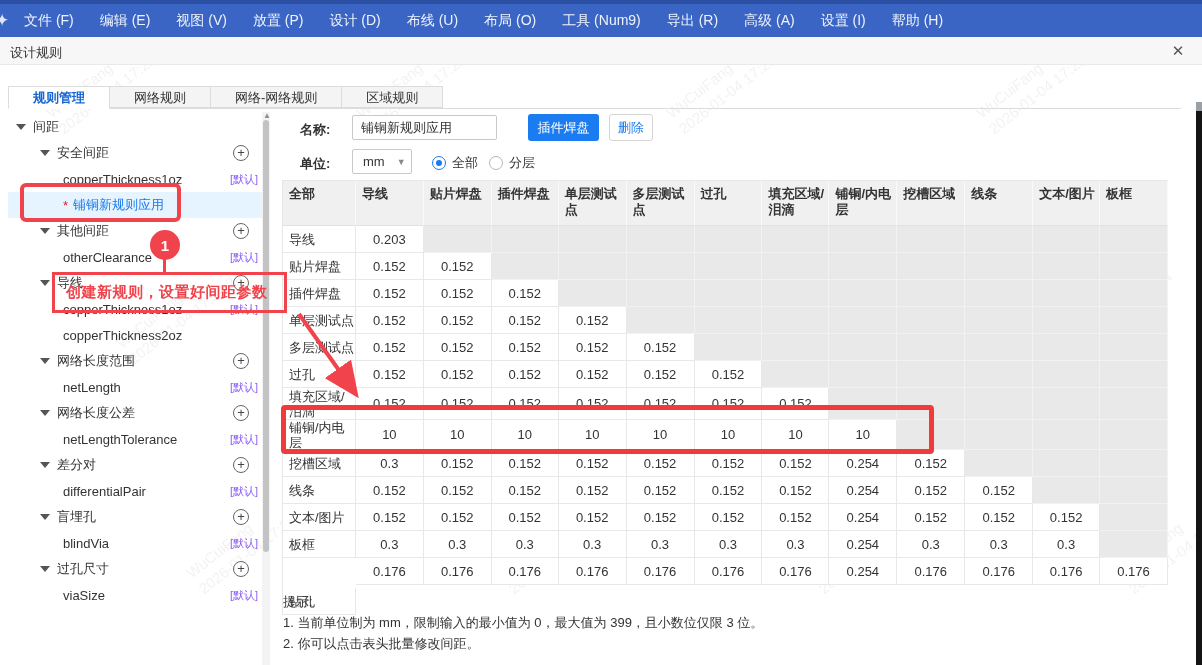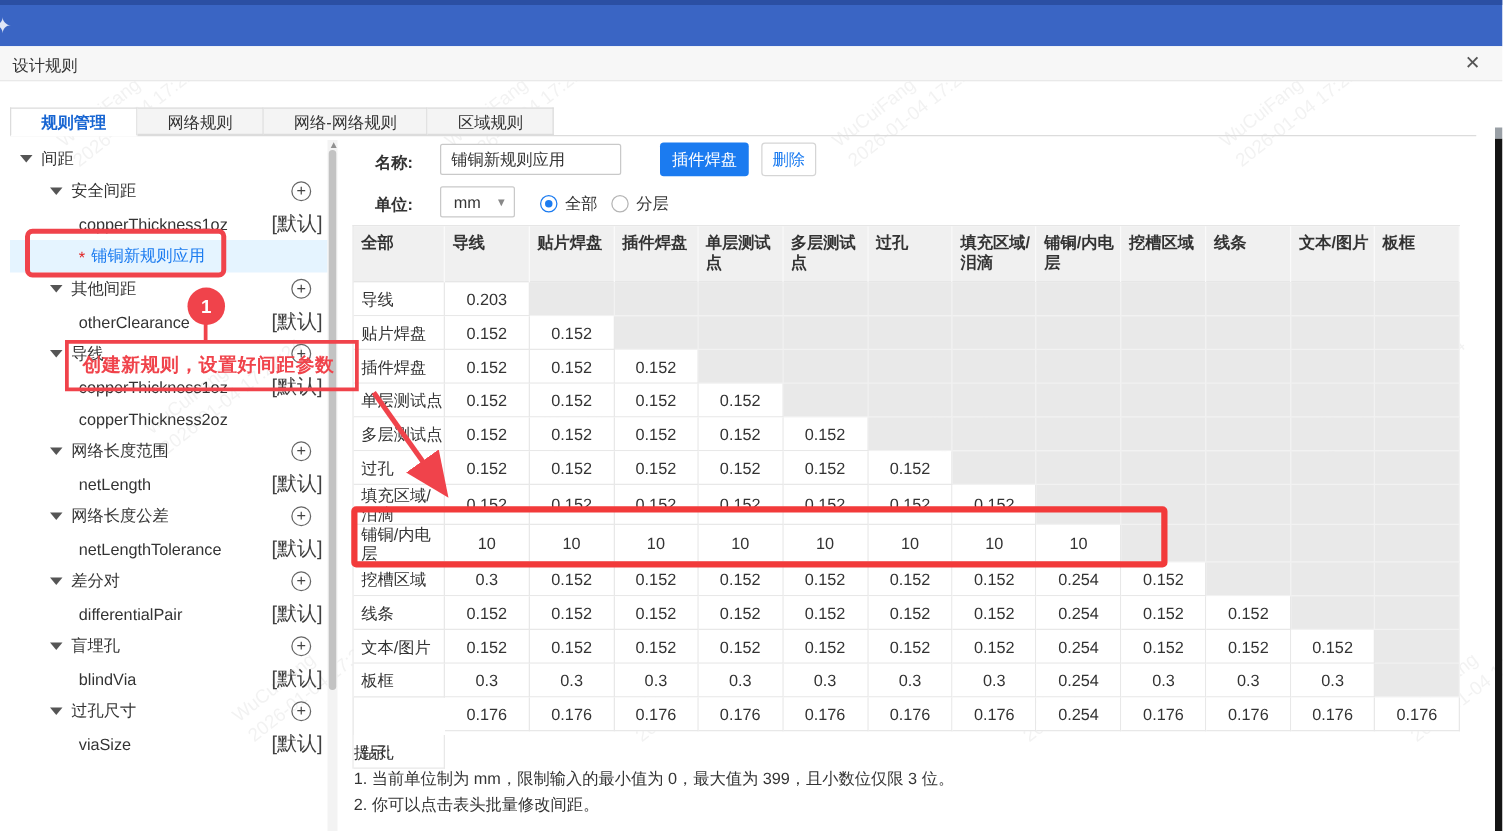--- a/index.html
+++ b/index.html
@@ -34,21 +34,21 @@
   .tab.active { background:#fff; color:#1765d2; font-weight:bold; height:23px;
     border-bottom:1px solid #fff; }
   
   .tree { position:absolute; left:8px; top:114px; width:254px; z-index:4; }
   .tree-row { position:relative; height:26px; display:flex; align-items:center;
     font-size:13px; color:#333; cursor:pointer; }
   .tree-row.selected { background:#e5f4ff; color:#1b7bf0; }
   .caret { width:0; height:0; border-left:5px solid transparent; border-right:5px solid transparent;
     border-top:6px solid #555; margin-right:7px; flex:none; }
   .lv1 { padding-left:8px; } .lv2 { padding-left:32px; } .lv3 { padding-left:55px; }
-  .badge { position:absolute; right:4px; font-size:16px; color:#404040; }
+  .badge { position:absolute; right:4px; font-size:11px; color:#8b5cf6; }
   .addicon { position:absolute; right:13px; width:16px; height:16px; border:1px solid #666;
     border-radius:50%; color:#444; font-size:13px; line-height:14px; text-align:center; cursor:pointer; }
   .ast { color:#e02020; margin-right:5px; }
   
   .tree-sb { position:absolute; left:262px; top:112px; width:8px; height:553px;
     background:#f3f3f3; z-index:4; }
   .tree-sb-thumb { position:absolute; left:1px; top:8px; width:6px; height:432px;
     background:#c3c3c3; border-radius:3px; cursor:pointer; }
   .tree-sb-arrow { position:absolute; left:1px; top:0; width:6px; height:7px; color:#909090;
     font-size:8px; line-height:7px; }
@@ -155,20 +155,34 @@
       <div>2026-01-04 17:22:24</div>
     </div>
     <div class="wm" style="left: 1110px; top: 520px;">
       <div>WuCuiFang</div>
       <div>2026-01-04 17:22:24</div>
     </div>
   </div>
 
 <div class="menubar">
   <span class="logo">✦</span>
+  <div style="display:flex;">
+      <div class="menu-item">文件 (F)</div>
+      <div class="menu-item">编辑 (E)</div>
+      <div class="menu-item">视图 (V)</div>
+      <div class="menu-item">放置 (P)</div>
+      <div class="menu-item">设计 (D)</div>
+      <div class="menu-item">布线 (U)</div>
+      <div class="menu-item">布局 (O)</div>
+      <div class="menu-item">工具 (Num9)</div>
+      <div class="menu-item">导出 (R)</div>
+      <div class="menu-item">高级 (A)</div>
+      <div class="menu-item">设置 (I)</div>
+      <div class="menu-item">帮助 (H)</div>
+    </div>
 </div>
 
 <div class="docstrip">
   <span class="doc-title">设计规则</span>
   <span class="doc-close">✕</span>
 </div>
 
 <div class="tabstrip">
     <div class="tab active">规则管理</div>
     <div class="tab">网络规则</div>

